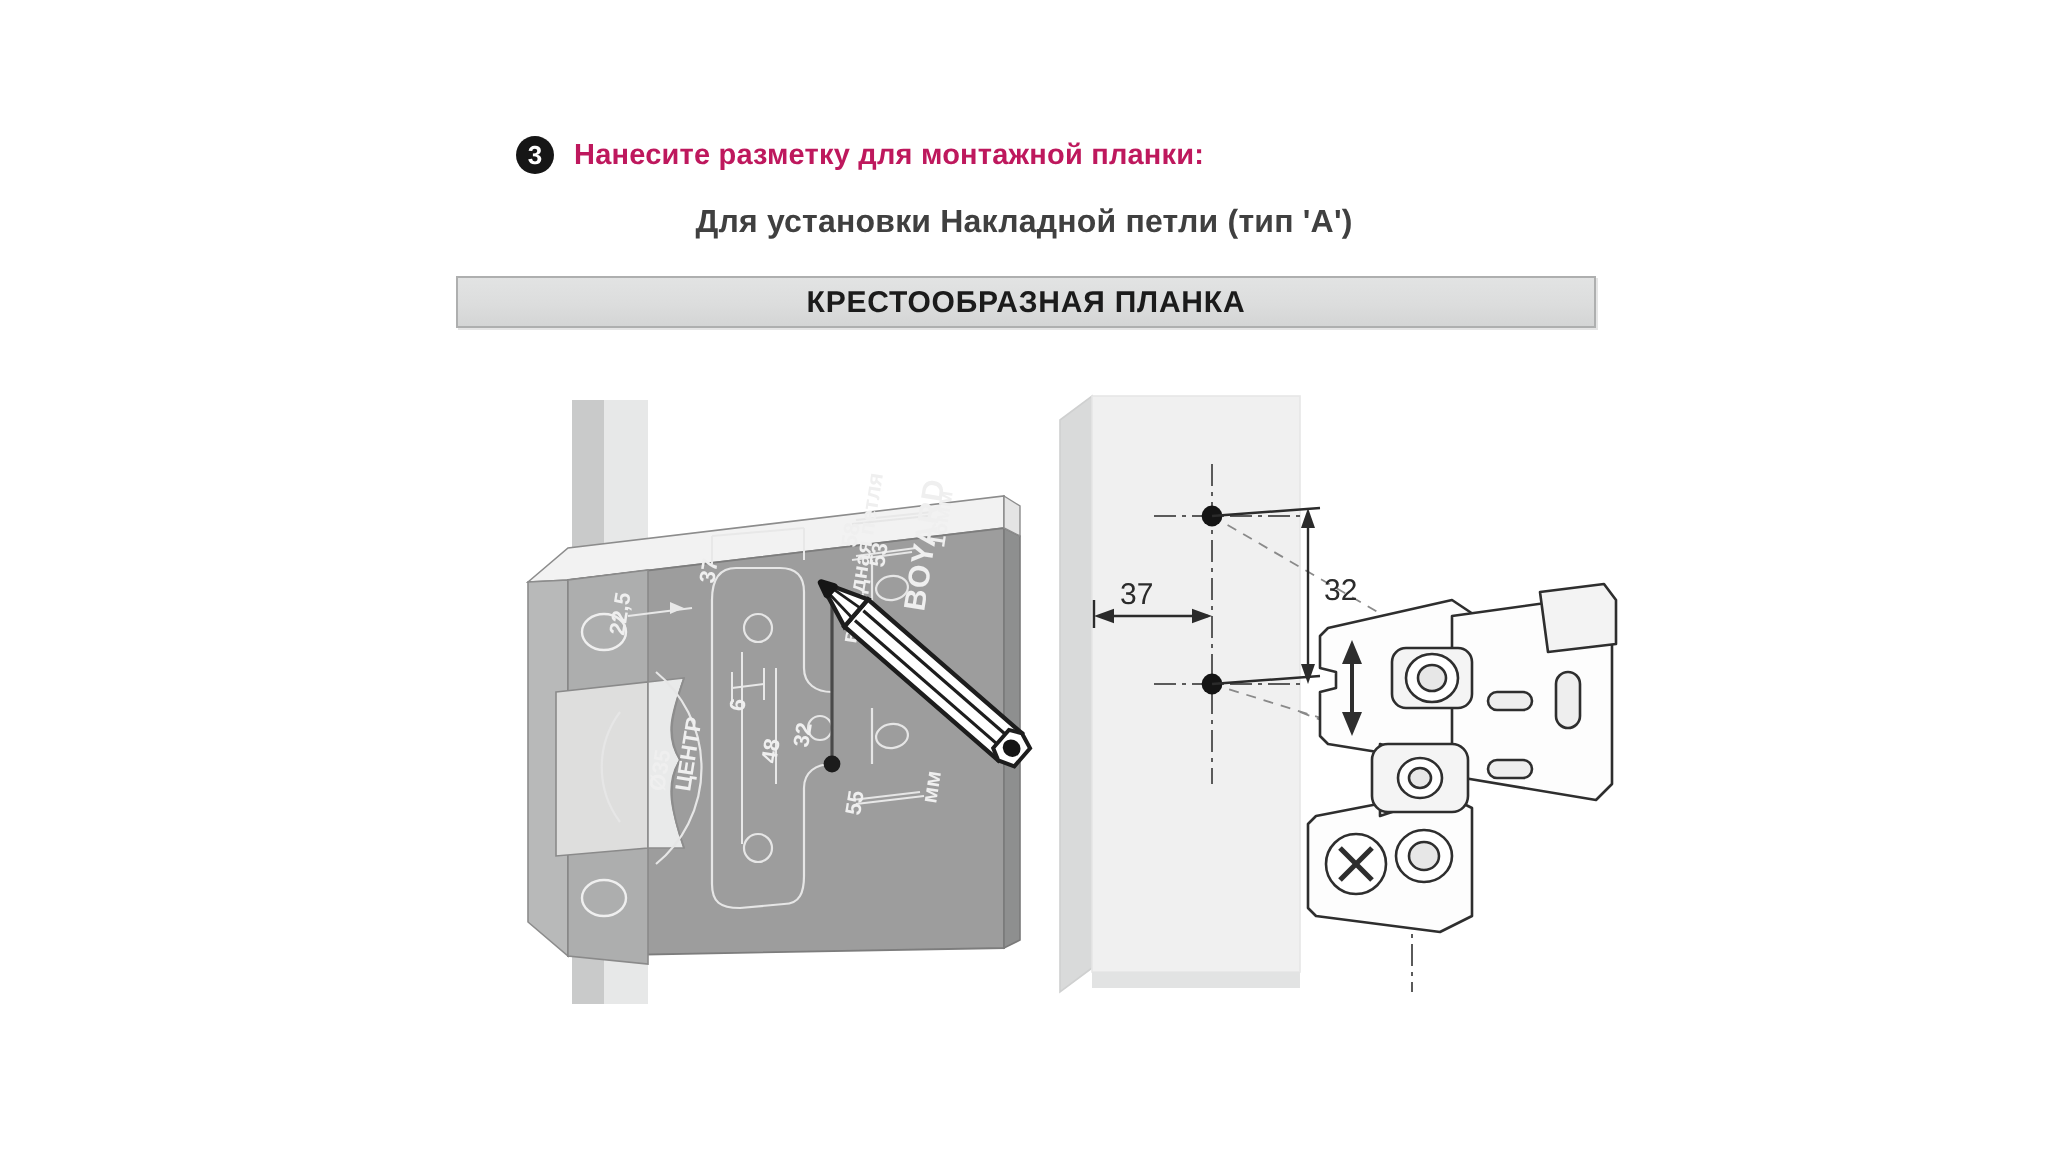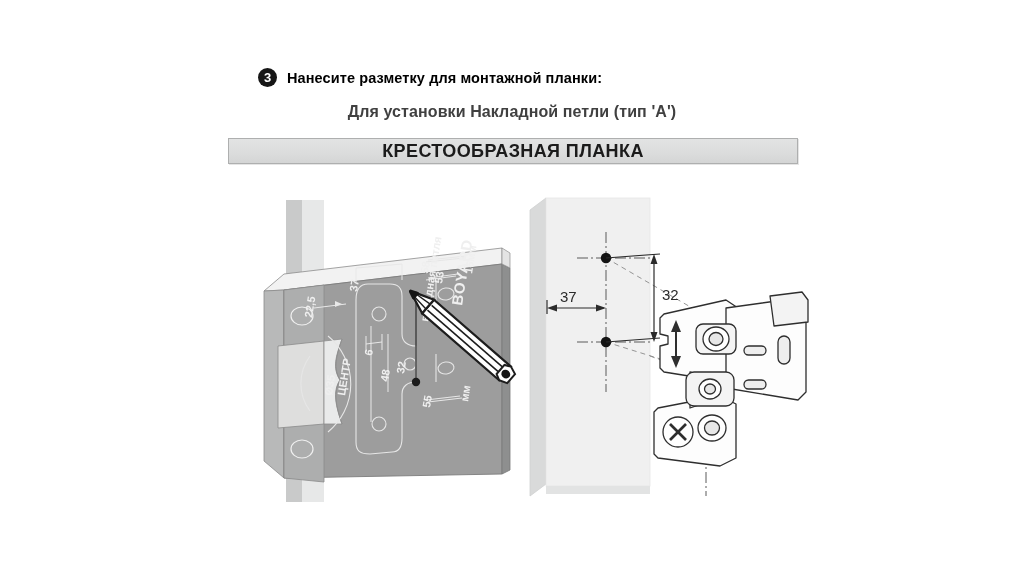--- a/index.html
+++ b/index.html
@@ -40,21 +40,21 @@
     color: #ffffff;
     font-size: 13px;
     font-weight: bold;
     line-height: 19px;
     text-align: center;
     font-family: "Liberation Sans", sans-serif;
   }
   #step-text {
     font-size: 14.5px;
     font-weight: bold;
-    color: #000000;
+    color: #be185d;
     white-space: nowrap;
     letter-spacing: 0.1px;
   }
 
   #subtitle {
     position: absolute;
     left: 0;
     top: 103px;
     width: 1024px;
     text-align: center;
@@ -72,21 +72,21 @@
     height: 26px;
     background: linear-gradient(to bottom, #e2e3e3 0%, #dcdddd 55%, #d4d5d5 100%);
     border: 1px solid #aeafaf;
     box-sizing: border-box;
     display: flex;
     align-items: center;
     justify-content: center;
     box-shadow: 1px 1px 0 rgba(0,0,0,0.10);
   }
   #banner-text {
-    font-size: 18px;
+    font-size: 15px;
     font-weight: bold;
     color: #1b1b1b;
     letter-spacing: 0.4px;
   }
 
   
   #figures {
     position: absolute;
     left: 0;
     top: 196px;

